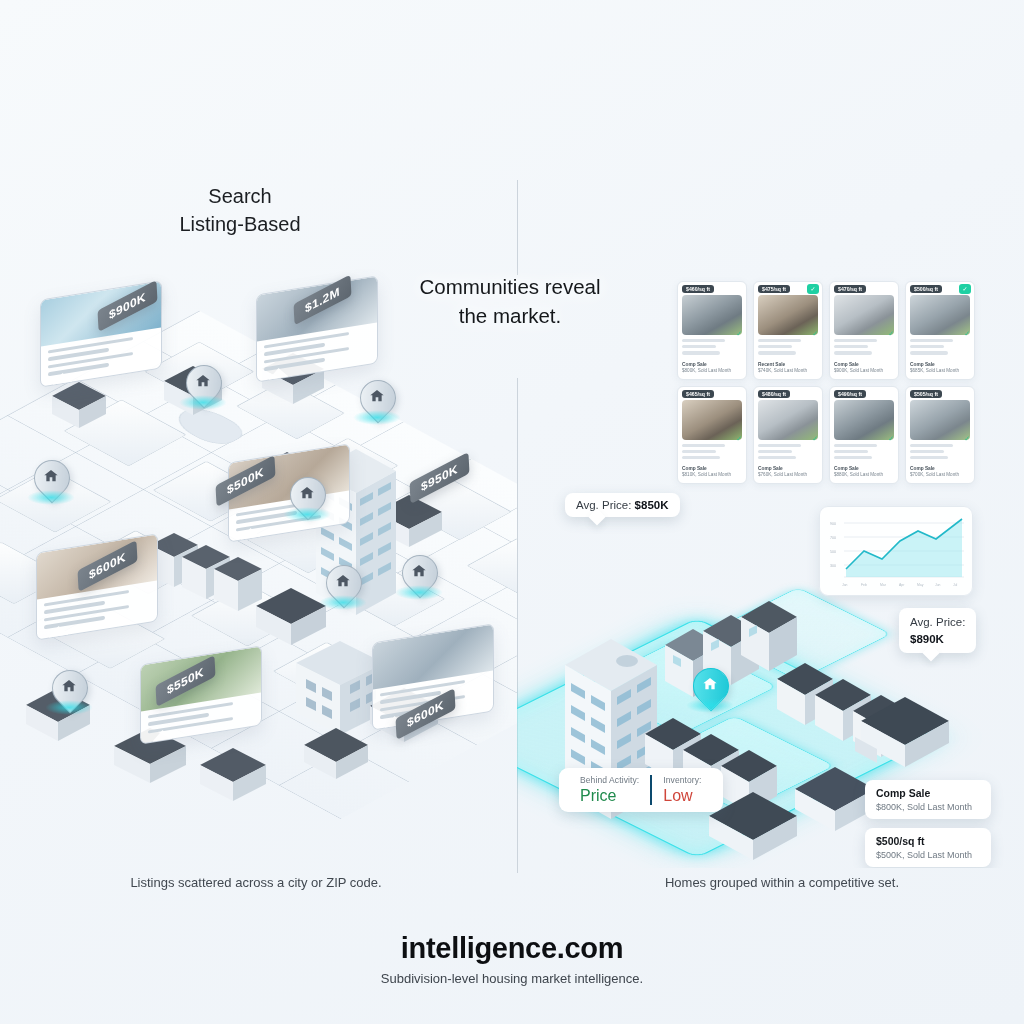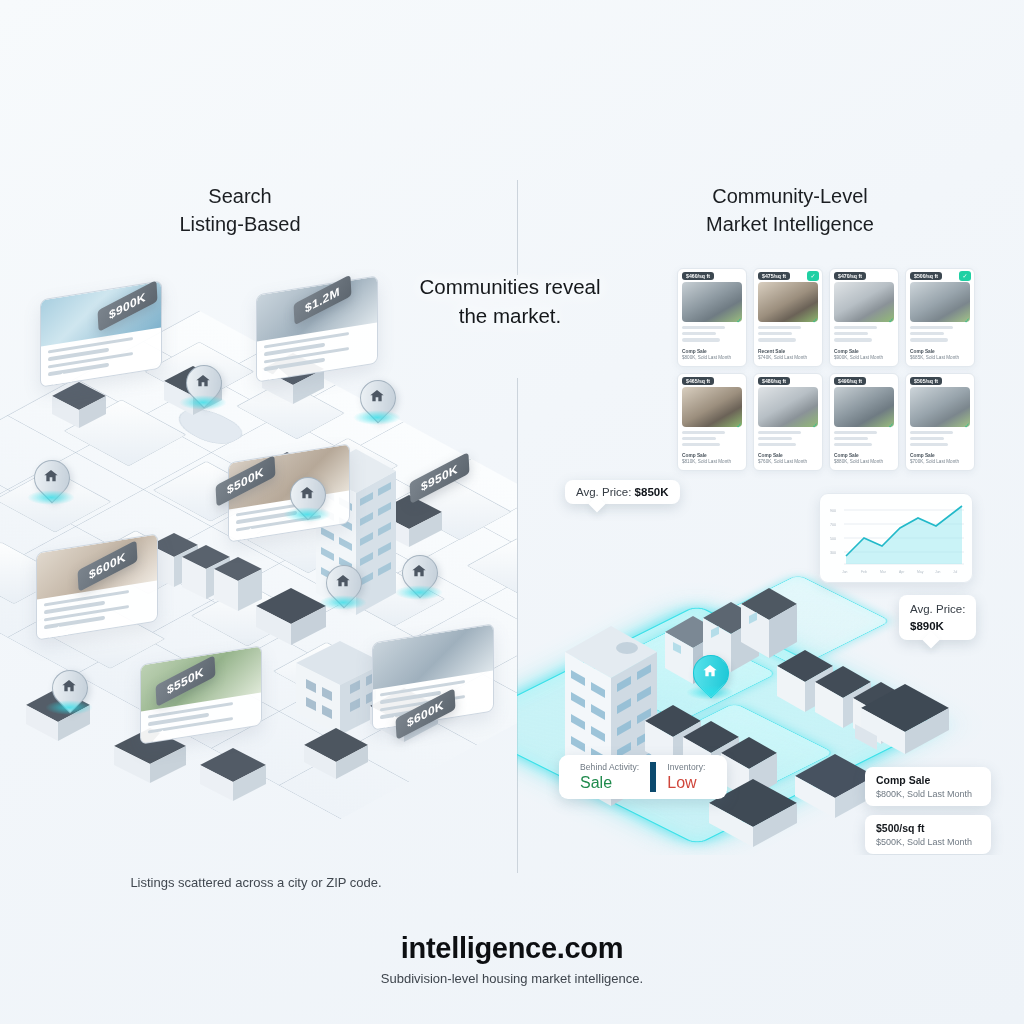--- a/index.html
+++ b/index.html
@@ -29,21 +29,21 @@
   
   .center-note{
     position:absolute;left:352px;width:316px;top:272px;text-align:center;
     font-size:20.5px;line-height:1.42;color:#15181b;z-index:40;
     text-shadow:0 0 9px #f4f8fb,0 0 18px #f4f8fb,0 0 26px #f4f8fb;
   }
 
   
   .panel{position:absolute;overflow:hidden;}
   .panel.left{left:0;top:255px;width:517px;height:600px;}
-  .panel.right{left:517px;top:255px;width:507px;height:600px;}
+  .panel.right{left:517px;top:268px;width:507px;height:600px;}
 
   
   .iso-left{
     position:absolute;left:-110px;top:30px;width:760px;height:560px;
     transform:rotateX(57deg) rotateZ(45deg);transform-style:preserve-3d;
   }
   .iso-left .grid{
     position:absolute;inset:0;
     background:
       repeating-linear-gradient(0deg,rgba(176,190,204,.55) 0 1.4px,transparent 1.4px 96px),
@@ -166,21 +166,21 @@
     position:absolute;left:26px;bottom:-6px;width:12px;height:12px;background:#fff;
     transform:rotate(45deg);box-shadow:3px 3px 7px rgba(80,105,125,.12);
   }
   .bubble.two-line{line-height:1.45;}
 
   .stats{
     position:absolute;background:#fff;border-radius:9px;padding:7px 10px;display:flex;
     box-shadow:0 4px 14px rgba(80,105,125,.2);
   }
   .stats .col{padding:0 11px;}
-  .stats .col+.col{border-left:6px solid #0c4a6e;}
+  .stats .col+.col{border-left:2px solid #0c4a6e;}
   .stats .k{font-size:8.5px;color:#6e7882;letter-spacing:.1px;}
   .stats .v{font-size:16px;font-weight:400;margin-top:2px;}
 
   .compcard{
     position:absolute;background:#fff;border-radius:8px;padding:7px 11px;
     box-shadow:0 4px 13px rgba(80,105,125,.18);
   }
   .compcard .t{font-size:10.5px;font-weight:700;color:#14181d;}
   .compcard .s{font-size:9px;color:#6f7983;margin-top:2.5px;}
 
@@ -200,24 +200,20 @@
 </style>
 </head>
 <body>
 
 <div class="stage">
 
 
   <div class="colhead l">
     <div>Search</div>
     <div>Listing-Based</div>
-  </div>
-  <div class="colhead r">
-    <div>Community-Level</div>
-    <div>Market Intelligence</div>
   </div>
 
   <div class="divider a"></div>
   <div class="divider b"></div>
 
   <div class="panel left">
 
     <div class="iso-left">
       <div class="grid"></div>
       <div class="block" style="left:40px;top:40px;width:76px;height:76px;"></div>
@@ -757,21 +753,21 @@
     </div>
     <div class="bubble two-line" style="left:382px;top:340px;z-index:20;text-align:left;">
       <div>Avg. Price:</div>
       <b>$890K</b>
       <div class="nib"></div>
     </div>
 
     <div class="stats" style="left:42px;top:500px;z-index:20;">
       <div class="col">
         <div class="k">Behind Activity:</div>
-        <div class="v" style="color:#1f8a4c;">Sale</div>
+        <div class="v" style="color:#1f8a4c;">Price</div>
       </div>
       <div class="col">
         <div class="k">Inventory:</div>
         <div class="v" style="color:#d0463b;">Low</div>
       </div>
     </div>
 
     <div class="compcard" style="left:348px;top:512px;width:104px;z-index:20;">
       <div class="t">Comp Sale</div>
       <div class="s">$800K, Sold Last Month</div>
@@ -781,19 +777,20 @@
       <div class="s">$500K, Sold Last Month</div>
     </div>
   </div>
 
   <div class="center-note">
     <div>Communities reveal</div>
     <div>the market.</div>
   </div>
 
   <div class="cap-l">Listings scattered across a city or ZIP code.</div>
+  <div class="cap-r">Homes grouped within a competitive set.</div>
 
   <div class="brand">
     <div class="name">intelligence.com</div>
     <div class="tag">Subdivision-level housing market intelligence.</div>
   </div>
 
 </div>
 
 </body></html>

